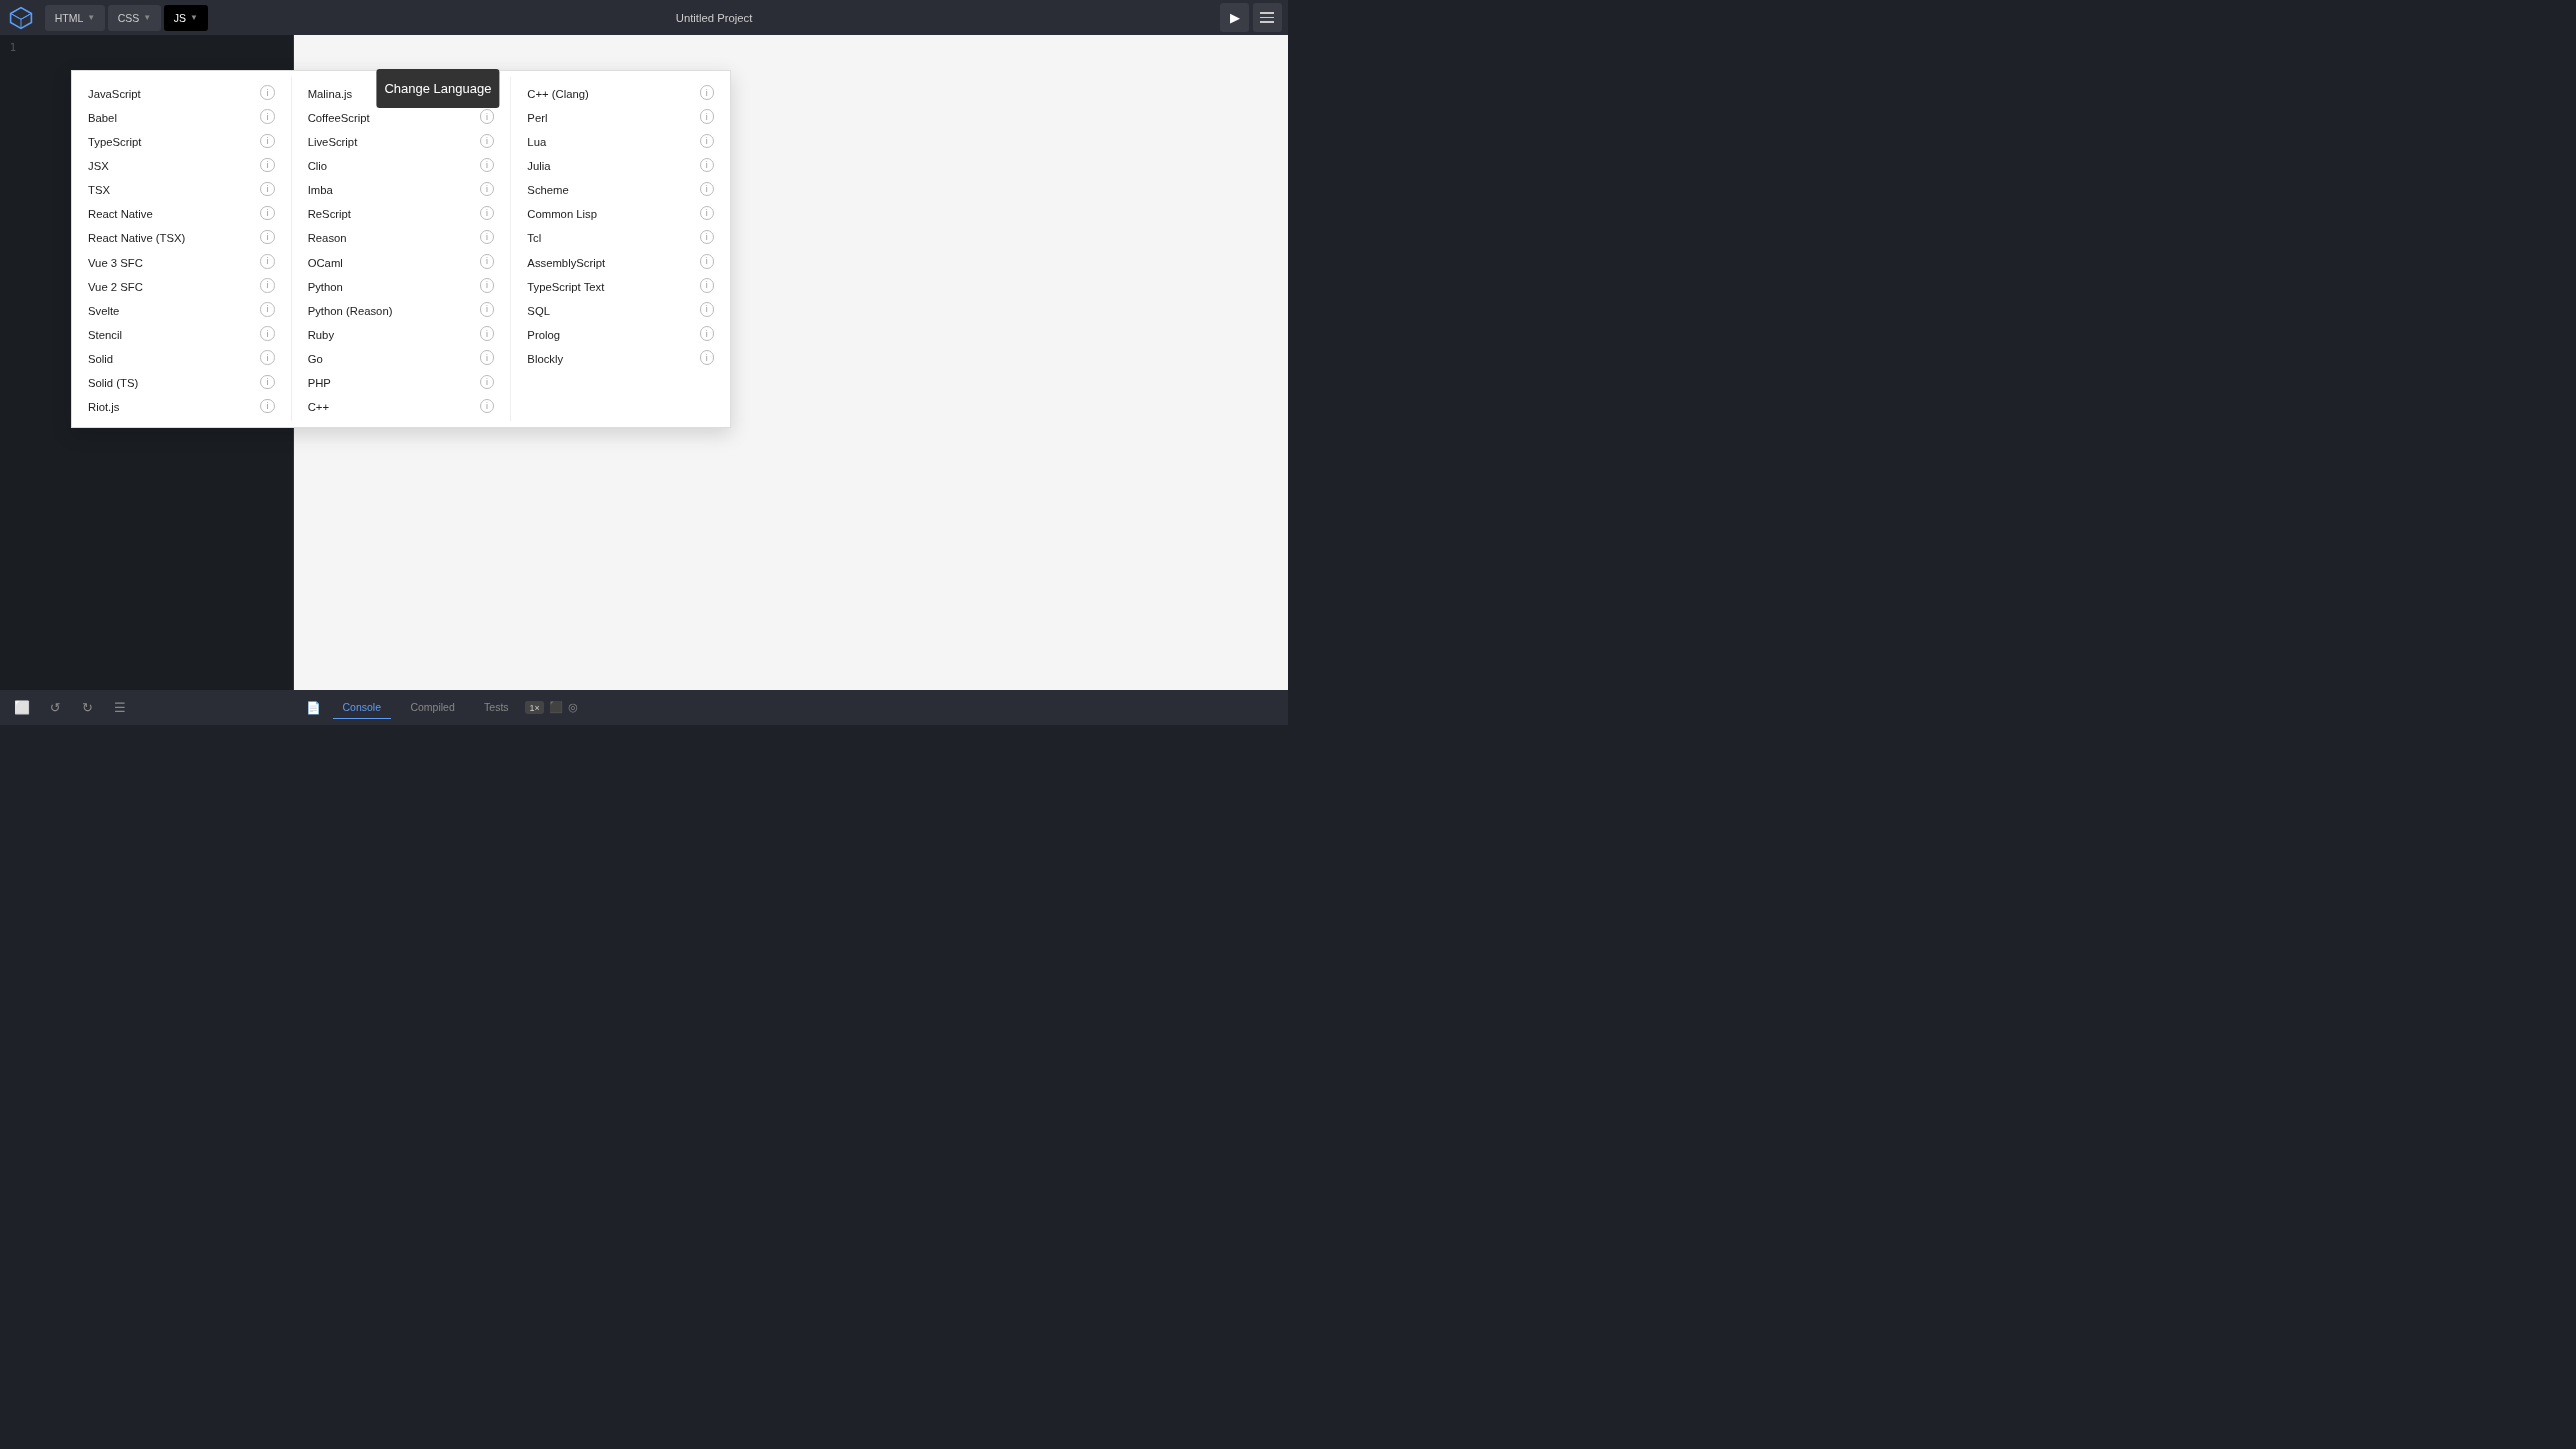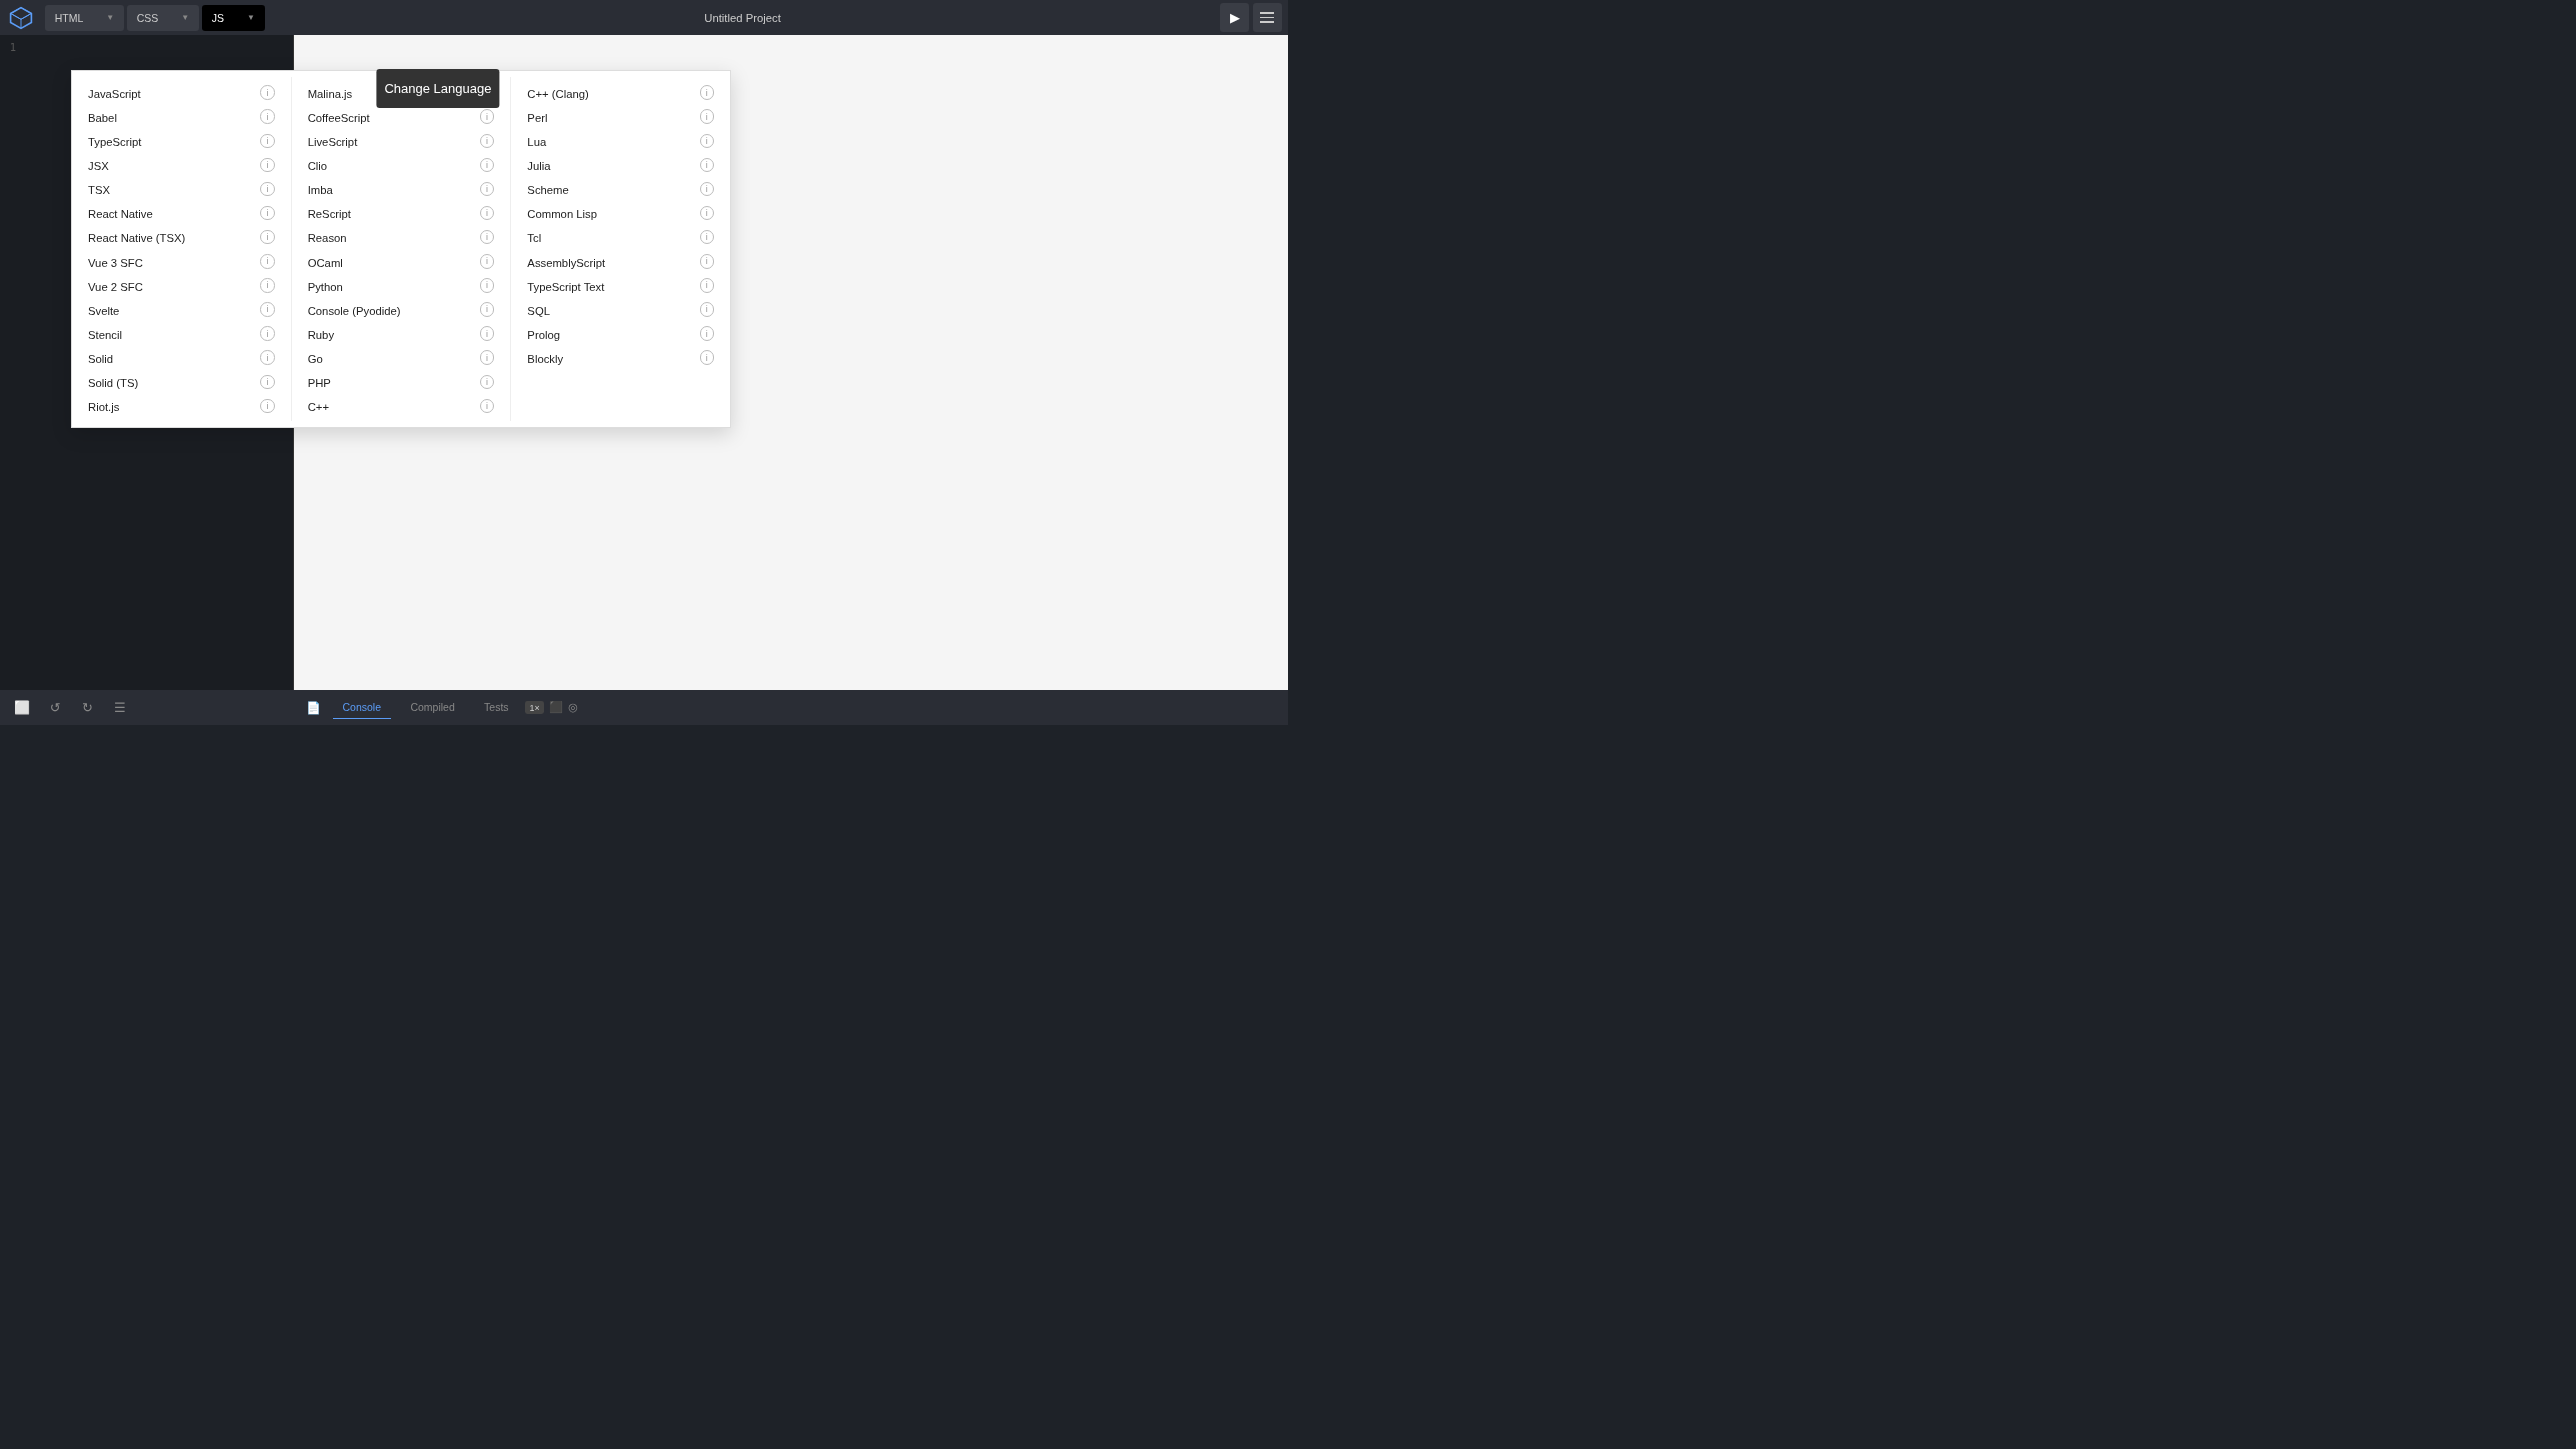--- a/index.html
+++ b/index.html
@@ -42,21 +42,21 @@
       display: flex;
       align-items: center;
       background: #3a3d45;
       border: none;
       color: #ccc;
       height: 26px;
       padding: 0 9.7px;
       border-radius: 3.2px;
       cursor: pointer;
       font-size: 10.5px;
-      gap: 23px;
+      gap: 4px;
     }
 
     .tab-btn .dropdown-arrow {
       font-size: 8px;
       color: #888;
     }
 
     .tab-btn.active {
       background: #000000;
       color: #fff;
@@ -448,21 +448,21 @@
           </div>
           <div class="lang-item">
             <span>OCaml</span>
             <span class="info-icon">i</span>
           </div>
           <div class="lang-item">
             <span>Python</span>
             <span class="info-icon">i</span>
           </div>
           <div class="lang-item">
-            <span>Console (Pyodide)</span>
+            <span>Python (Reason)</span>
             <span class="info-icon">i</span>
           </div>
           <div class="lang-item">
             <span>Ruby</span>
             <span class="info-icon">i</span>
           </div>
           <div class="lang-item">
             <span>Go</span>
             <span class="info-icon">i</span>
           </div>

